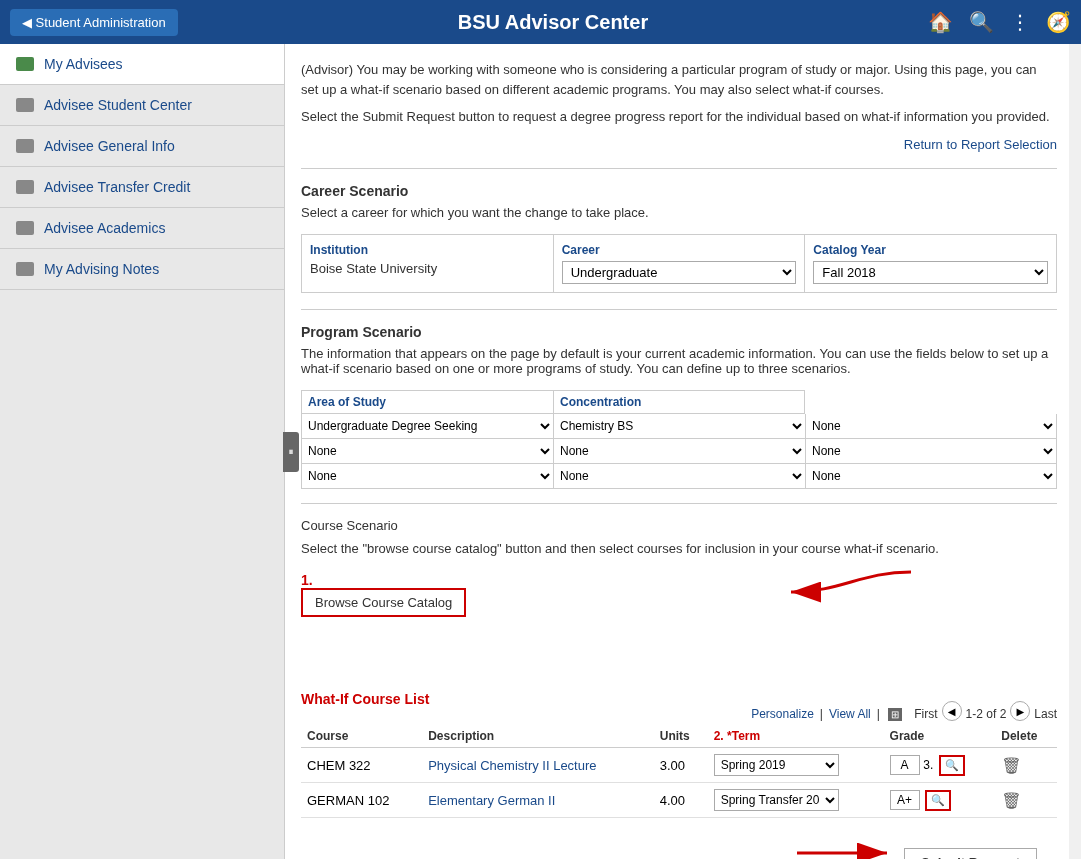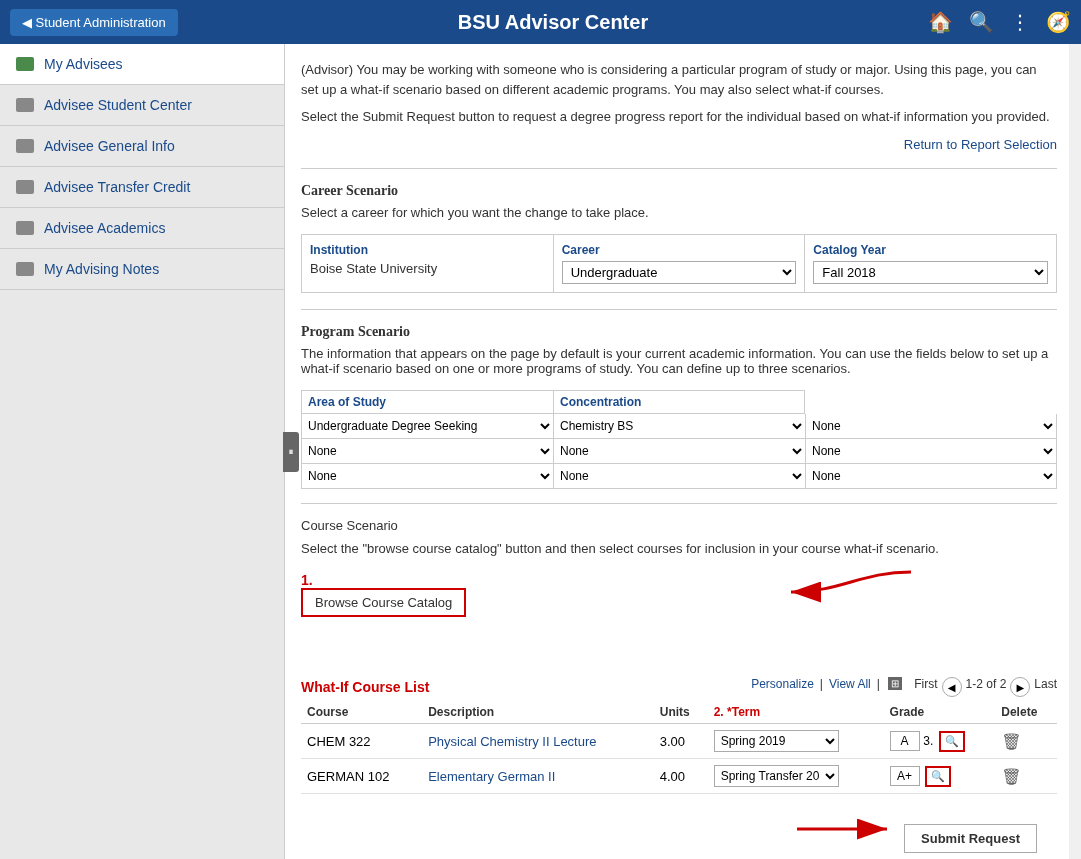--- a/index.html
+++ b/index.html
@@ -136,21 +136,20 @@
       color: #1a4a8a;
       text-decoration: none;
       font-size: 13px;
     }
 
     .section-title {
       font-weight: bold;
       font-size: 14px;
       color: #333;
       margin-bottom: 6px;
-      font-family: Liberation Serif, serif;
     }
 
     .section-desc {
       font-size: 13px;
       color: #333;
       margin-bottom: 14px;
     }
 
     .form-row {
       display: flex;
@@ -263,22 +262,23 @@
       color: #cc0000;
       font-weight: bold;
       font-size: 14px;
       flex: 1;
     }
 
     .whatif-controls {
       font-size: 12px;
       color: #1a4a8a;
       display: flex;
-      align-items: flex-start;
+      align-items: flex-end;
       gap: 4px;
+      margin-top: 24px;
     }
 
     .whatif-controls a { color: #1a4a8a; text-decoration: none; }
     .whatif-controls span { color: #333; }
 
     .page-nav {
       background: none;
       border: 1px solid #aaa;
       border-radius: 50%;
       width: 20px;

